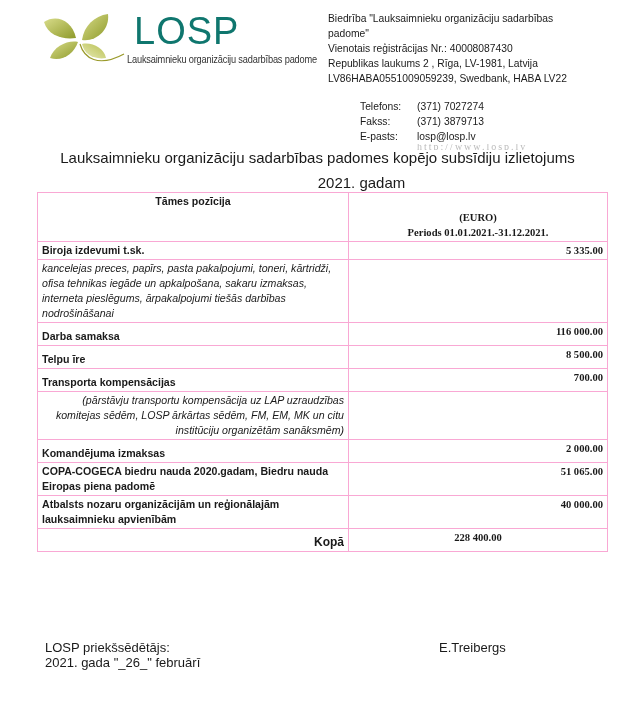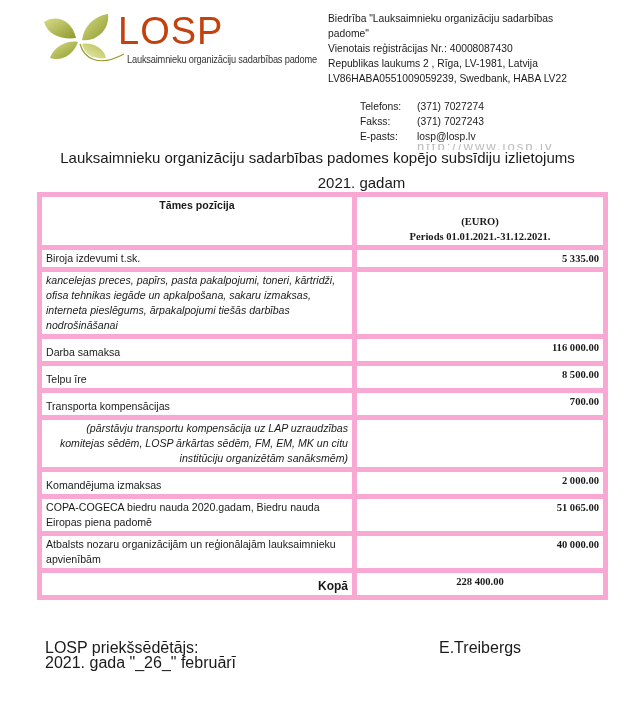--- a/index.html
+++ b/index.html
@@ -1,45 +1,45 @@
 <!DOCTYPE html>
 <html><head>
 <meta charset="utf-8">
 <style>
   html, body { margin: 0; padding: 0; background: #ffffff; }
   body { width: 635px; height: 701px; position: relative; overflow: hidden;
          font-family: "Liberation Sans", "DejaVu Sans", sans-serif; color: #1a1a1a; }
   .logo { position: absolute; left: 38px; top: 8px; width: 280px; height: 62px; }
   .logo svg { position: absolute; left: 0; top: 0; }
-  .logo-word { position: absolute; left: 80px; top: 2px; font-size: 38px; color: #c2410c;
+  .logo-word { position: absolute; left: 96px; top: 2px; font-size: 38px; color: #0f766e;
                font-family: "Liberation Sans", sans-serif; letter-spacing: 1px; font-weight: normal; }
   .logo-sub { position: absolute; left: 89px; top: 45px; font-size: 10.5px; color: #333;
               font-family: "Liberation Sans", sans-serif; letter-spacing: -0.2px; transform: scaleX(0.88); transform-origin: left; white-space: nowrap; }
   .org { position: absolute; left: 328px; top: 11px; width: 300px; font-size: 10.3px; line-height: 15px; }
   .org div { white-space: nowrap; }
   .contacts { position: absolute; left: 328px; top: 99px; font-size: 10.3px; line-height: 15px; margin-left: 32px; }
   .contacts .row { display: flex; }
   .contacts .lbl { width: 57px; }
-  .contacts .faded { color: #bbb; font-size: 13px; line-height: 6px; height: 6px; overflow: hidden; letter-spacing: 2px; }
+  .contacts .faded { color: #bbb; font-size: 10px; line-height: 6px; height: 6px; overflow: hidden; letter-spacing: 2px; font-family: Liberation Serif, serif; }
   .title { position: absolute; left: 0; width: 635px; text-align: center; font-weight: normal; font-size: 15px; }
   .t1 { top: 149px; }
   .t2 { top: 174px; padding-left: 44px; }
   table { position: absolute; left: 37px; top: 192px; width: 571px; border-collapse: collapse; font-size: 10.6px; }
-  td { border: 5px solid #f9a8d4; padding: 1px 4px; vertical-align: bottom; line-height: 15px; }
+  td { border: 1px solid #f9a8d4; padding: 1px 4px; vertical-align: bottom; line-height: 15px; }
   td.c1 { width: 302px; }
   td.c2 { text-align: right; vertical-align: top; font-weight: bold; font-family: Liberation Serif, serif; }
   .head td { height: 46px; }
   .head .c1 { text-align: center; vertical-align: top; font-weight: bold; }
   .head .c2 { text-align: center; vertical-align: bottom; }
-  .bold { font-weight: normal; margin-left: 28px; }
+  .bold { font-weight: bold; margin-left: 28px; }
   .ital { font-style: italic; font-weight: normal; }
   .ital-right { font-style: italic; text-align: right; }
   .total .c1 { text-align: right; font-weight: bold; font-size: 12px; }
   .total .c2 { text-align: center; }
-  .sig { position: absolute; top: 640px; font-size: 16px; line-height: 15px; }
+  .sig { position: absolute; top: 640px; font-size: 13px; line-height: 15px; }
   .sig-left { left: 45px; }
   .sig-right { left: 420px; margin-left: 19px; }
 </style>
 </head>
 <body>
 
 <div class="logo">
   <svg width="90" height="62" viewBox="0 0 90 62">
     <defs>
       <linearGradient id="lg1" x1="0" y1="0" x2="1" y2="1">
@@ -69,21 +69,21 @@
   <div>LV86HABA0551009059239, Swedbank, HABA LV22</div>
 </div>
 
 <div class="contacts">
   <div class="row">
     <span class="lbl">Telefons:</span>
     <span>(371) 7027274</span>
   </div>
   <div class="row">
     <span class="lbl">Fakss:</span>
-    <span>(371) 7027243</span>
+    <span>(371) 3879713</span>
   </div>
   <div class="row">
     <span class="lbl">E-pasts:</span>
     <span>losp@losp.lv</span>
   </div>
   <div class="row faded">
     <span class="lbl"></span>
     <span>http://www.losp.lv</span>
   </div>
 </div>

